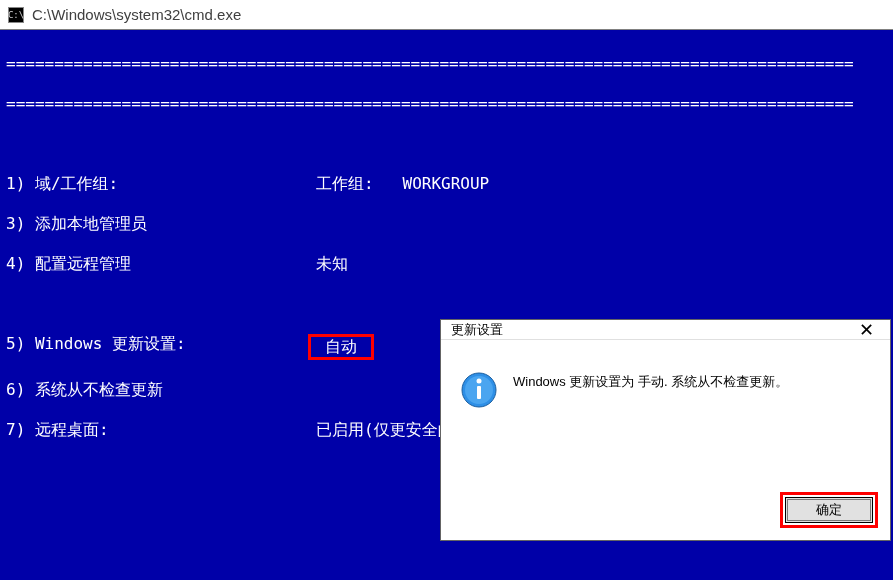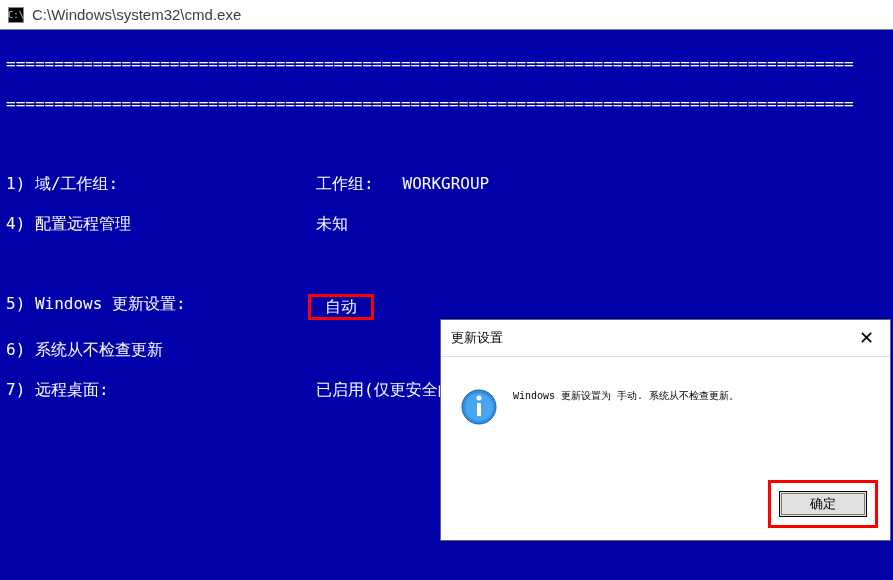--- a/index.html
+++ b/index.html
@@ -64,21 +64,21 @@
   position: absolute;
   left: 440px;
   top: 319px;
   width: 451px;
   height: 222px;
   background: #FFFFFF;
   border: 1px solid #646464;
   font-family: "Microsoft YaHei", "Segoe UI", sans-serif;
 }
 .dialog-title {
-  height: 37px;
+  height: 20px;
   display: flex;
   align-items: center;
   justify-content: space-between;
   padding: 0 8px 0 10px;
   color: #000;
   font-size: 13px;
   border-bottom: 1px solid #E0E0E0;
 }
 .dialog-close {
   font-size: 18px;
@@ -93,32 +93,31 @@
   align-items: flex-start;
   gap: 16px;
 }
 .info-icon {
   width: 36px;
   height: 36px;
   flex-shrink: 0;
 }
 .dialog-msg {
   color: #000;
-  font-size: 10px;
+  font-size: 13px;
   line-height: 1.5;
-  font-family: Liberation Mono, monospace;
 }
 .dialog-footer {
   position: absolute;
   bottom: 12px;
   right: 12px;
 }
 .ok-btn-wrap {
   border: 3px solid #FF0000;
-  padding: 8px;
+  padding: 2px;
 }
 .ok-btn {
   width: 88px;
   height: 26px;
   background: #E1E1E1;
   border: 1px solid #000;
   outline: 1px solid #7A7A7A;
   outline-offset: -3px;
   color: #000;
   font-size: 13px;
@@ -135,20 +134,21 @@
 <div class="titlebar">
   <div class="titlebar-icon">C:\</div>
   <div class="titlebar-text">C:\Windows\system32\cmd.exe</div>
 </div>
 
 <div class="terminal">
 <span class="row sep">========================================================================================</span>
 <span class="row sep">========================================================================================</span>
 <span class="row"> </span>
 <span class="row"><span class="label-col"><span>1)</span> <span>域/工作组:</span></span><span class="val-col"><span>工作组:</span>   <span>WORKGROUP</span></span></span>
+<span class="row"><span>3)</span> <span>添加本地管理员</span></span>
 <span class="row"><span class="label-col"><span>4)</span> <span>配置远程管理</span></span><span class="val-col">未知</span></span>
 <span class="row"> </span>
 <span class="row"><span class="label-col"><span>5)</span> <span>Windows 更新设置:</span></span><span class="hl-box"><span>自动</span></span></span>
 <span class="row"><span>6)</span> <span>系统从不检查更新</span></span>
 <span class="row"><span class="label-col"><span>7)</span> <span>远程桌面:</span></span><span class="val-col">已启用(仅更安全的客户端)</span></span>
 <span class="row"> </span>
 
 
 
 

